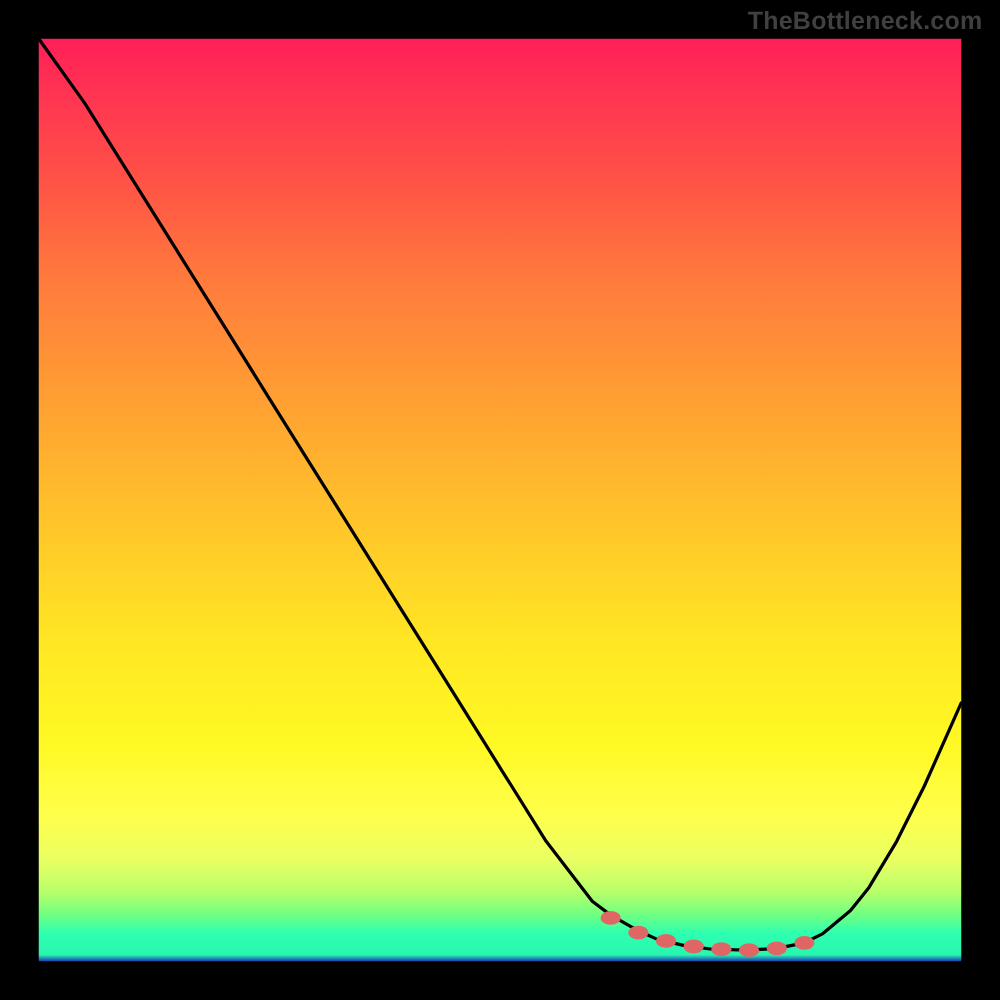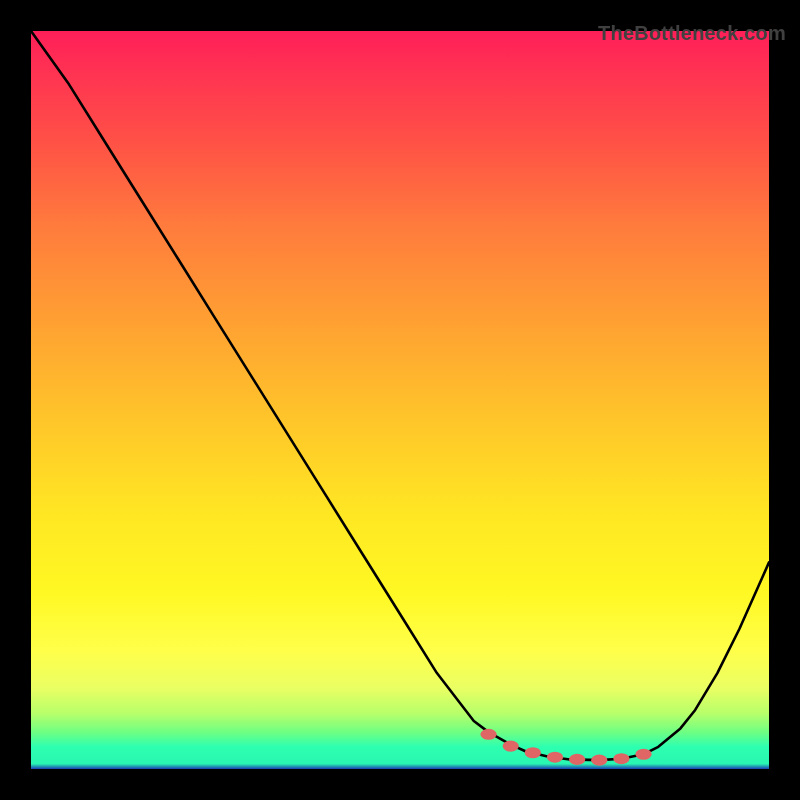--- a/index.html
+++ b/index.html
@@ -19,21 +19,20 @@
   }
   .watermark {
     position: absolute;
     top: 6px;
     right: 14px;
     color: #404040;
     font-size: 20px;
     font-weight: bold;
     letter-spacing: 0.2px;
     z-index: 5;
-    margin-top: 16px;
   }
   .plot {
     position: absolute;
     left: 31px;
     top: 31px;
     width: 738px;
     height: 738px;
     overflow: visible;
   }
   .bg-gradient {

